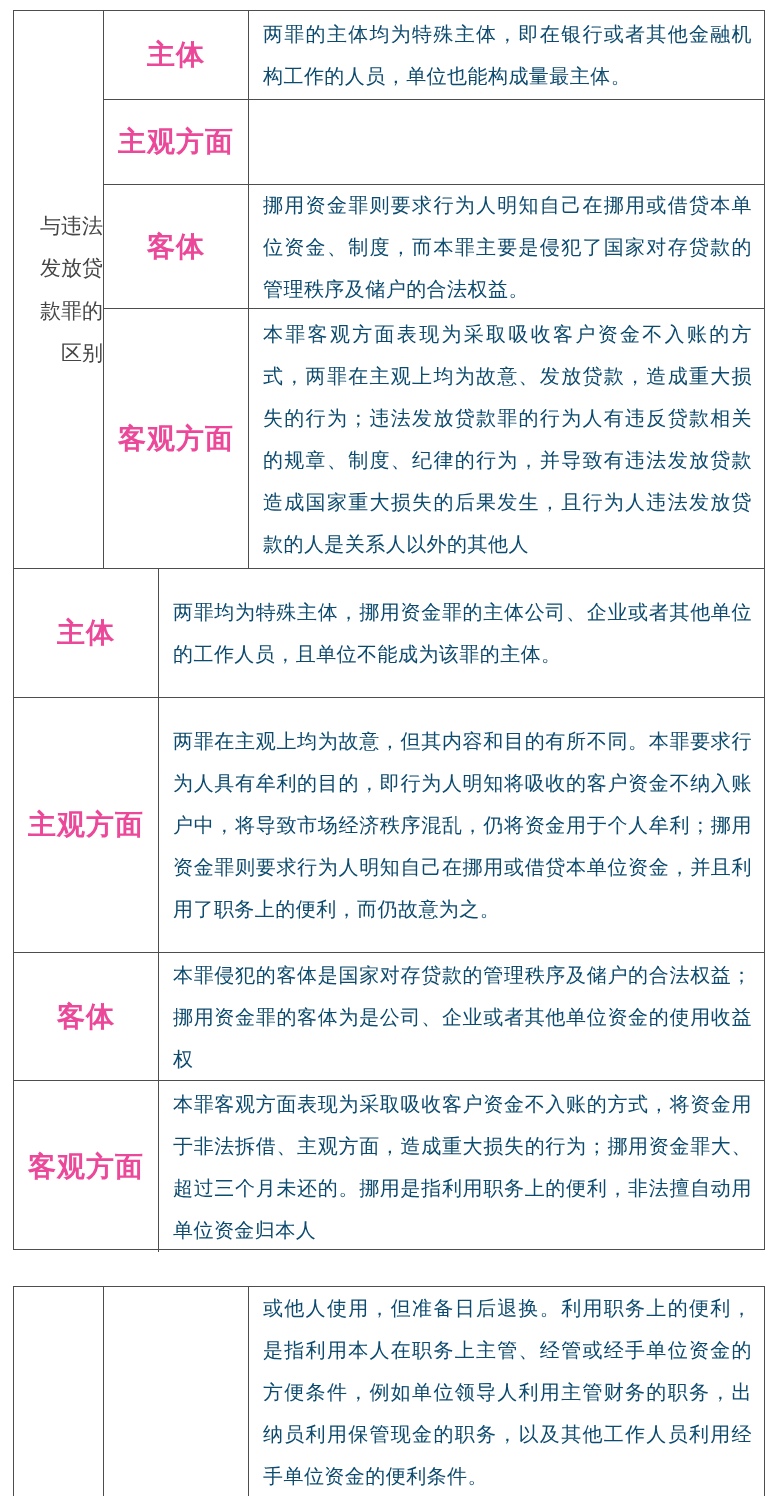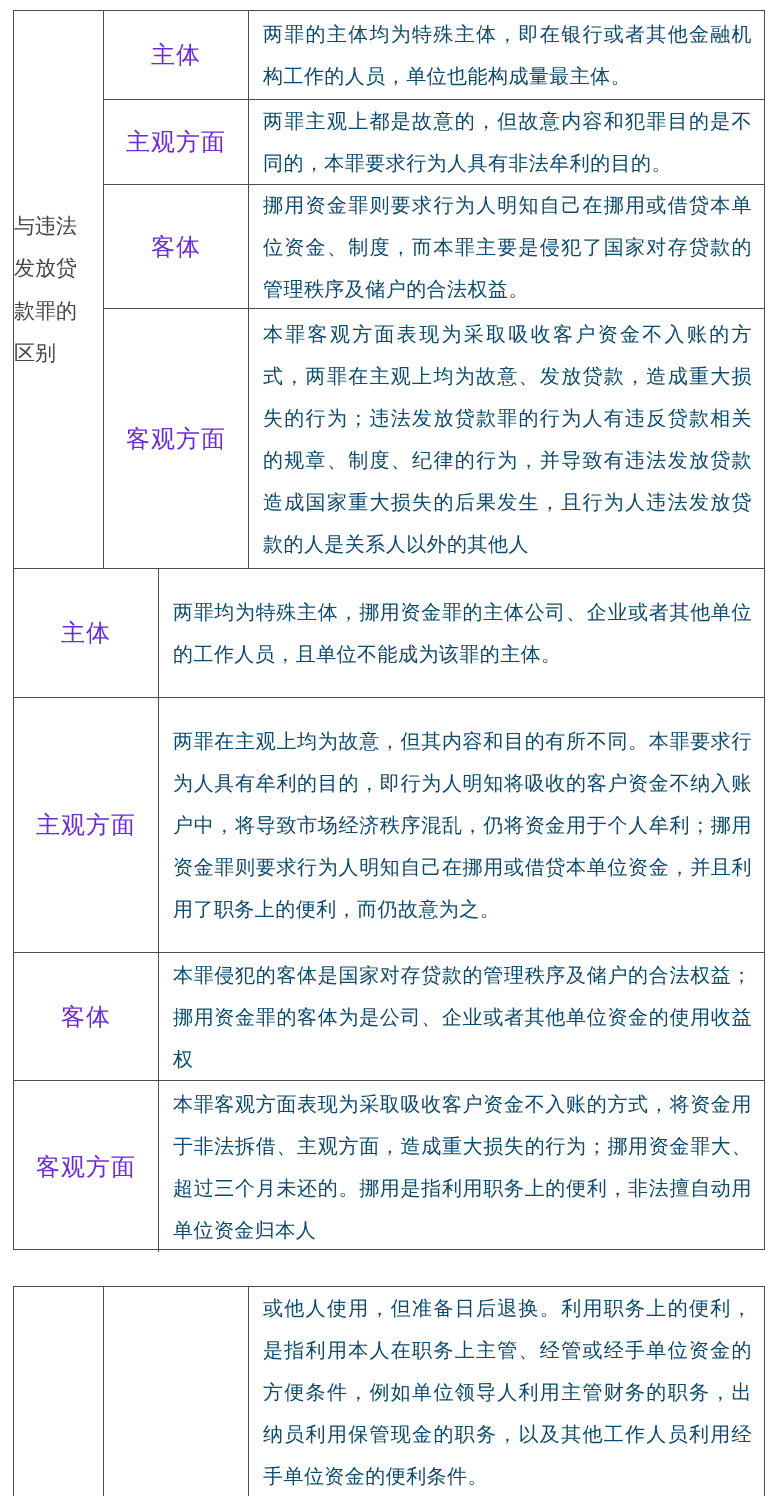--- a/index.html
+++ b/index.html
@@ -17,37 +17,37 @@
   .tbl1 { top: 10px; height: 1240px; }
   .tbl2 { top: 1270px; height: 213px; margin-top: 16px; }
 
   .section { display: flex; box-sizing: border-box; }
   .section + .section { border-top: 1.5px solid #4d4d4d; }
 
   
   .gcell {
     flex: 0 0 90px; width: 90px; box-sizing: border-box;
     border-right: 1.5px solid #4d4d4d;
-    display: flex; flex-direction: column; align-items: flex-start;
+    display: flex; flex-direction: column; align-items: flex-end;
     font-size: 21px; line-height: 42.5px; color: #454545;
     text-align: center;
   }
   .gcell.center { justify-content: center; }
   .gcell.pushed { justify-content: flex-start; padding-top: 317px; }
 
   .rows { flex: 1 1 auto; display: flex; flex-direction: column; min-width: 0; }
   .row { display: flex; box-sizing: border-box; }
   .row + .row { border-top: 1.5px solid #4d4d4d; }
 
   
   .acell {
     flex: 0 0 145px; width: 145px; box-sizing: border-box;
     border-right: 1.5px solid #4d4d4d;
     display: flex; align-items: center; justify-content: center;
-    font-size: 24px; letter-spacing: 1px; color: #6d28d9;
+    font-size: 28px; letter-spacing: 1px; color: #ec4899; font-weight: bold;
   }
 
   
   .dcell {
     flex: 1 1 auto; min-width: 0; box-sizing: border-box;
     display: flex; align-items: center;
     padding: 0 12px 0 14px;
   }
   .dtext {
     width: 100%;
@@ -82,23 +82,20 @@
       </div>
       <div class="rows">
         <div class="row h88">
           <div class="acell">主体</div>
           <div class="dcell">
             <div class="dtext">两罪的主体均为特殊主体，即在银行或者其他金融机构工作的人员，单位也能构成量最主体。</div>
           </div>
         </div>
         <div class="row h85">
           <div class="acell">主观方面</div>
-          <div class="dcell">
-            <div class="dtext">两罪主观上都是故意的，但故意内容和犯罪目的是不同的，本罪要求行为人具有非法牟利的目的。</div>
-          </div>
         </div>
         <div class="row h124">
           <div class="acell">客体</div>
           <div class="dcell">
             <div class="dtext">挪用资金罪则要求行为人明知自己在挪用或借贷本单位资金、制度，而本罪主要是侵犯了国家对存贷款的管理秩序及储户的合法权益。</div>
           </div>
         </div>
         <div class="row h260">
           <div class="acell">客观方面</div>
           <div class="dcell">

